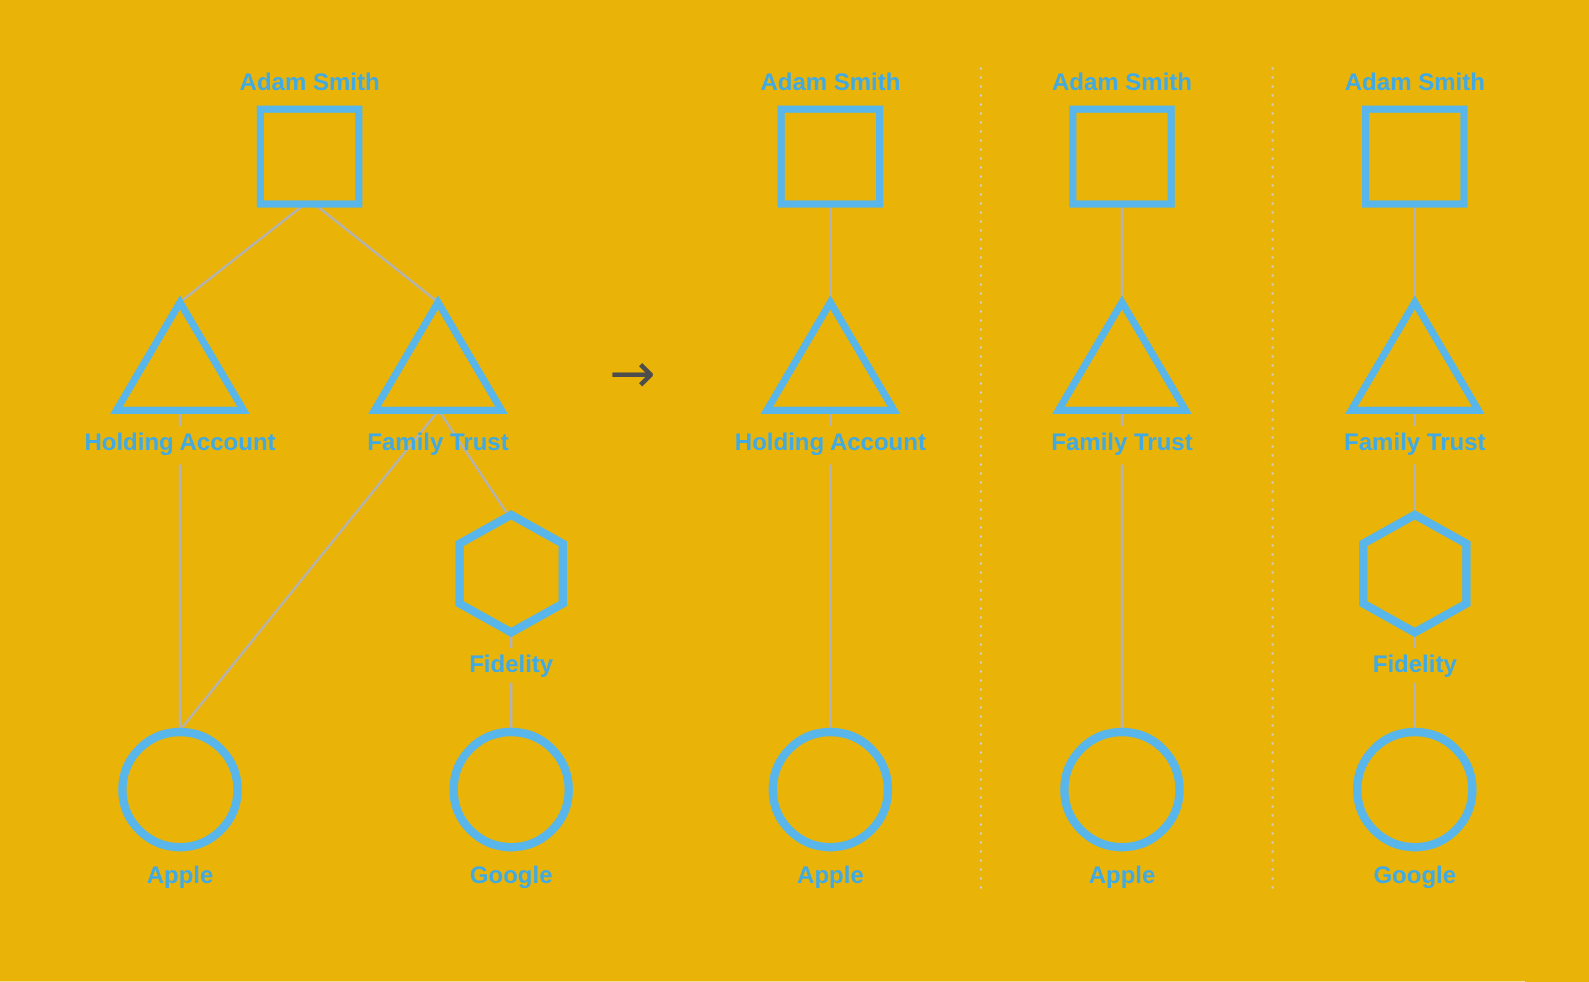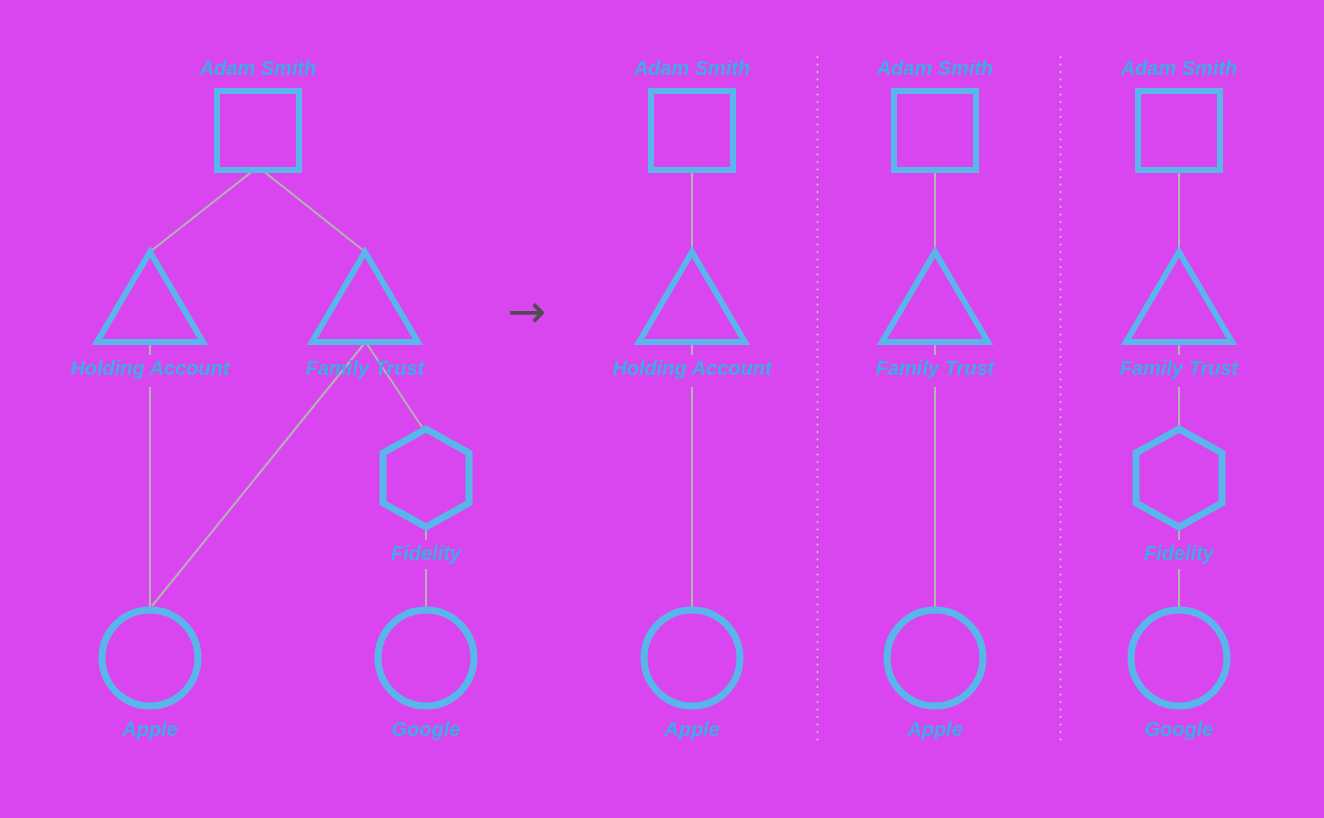--- a/index.html
+++ b/index.html
@@ -4,23 +4,22 @@
 <style>
   html, body {
     margin: 0;
     padding: 0;
     background: #ffffff;
   }
   .canvas {
     width: 1324px;
     height: 818px;
     position: relative;
-    background: #d946ef;
+    background: #eab308;
     overflow: hidden;
-    font-style: italic;
   }
   svg { display: block; }
   .node-label {
     font-family: "Liberation Sans", sans-serif;
     font-weight: bold;
     font-size: 20px;
     fill: #41aae3;
     text-anchor: middle;
   }
   .shape {

